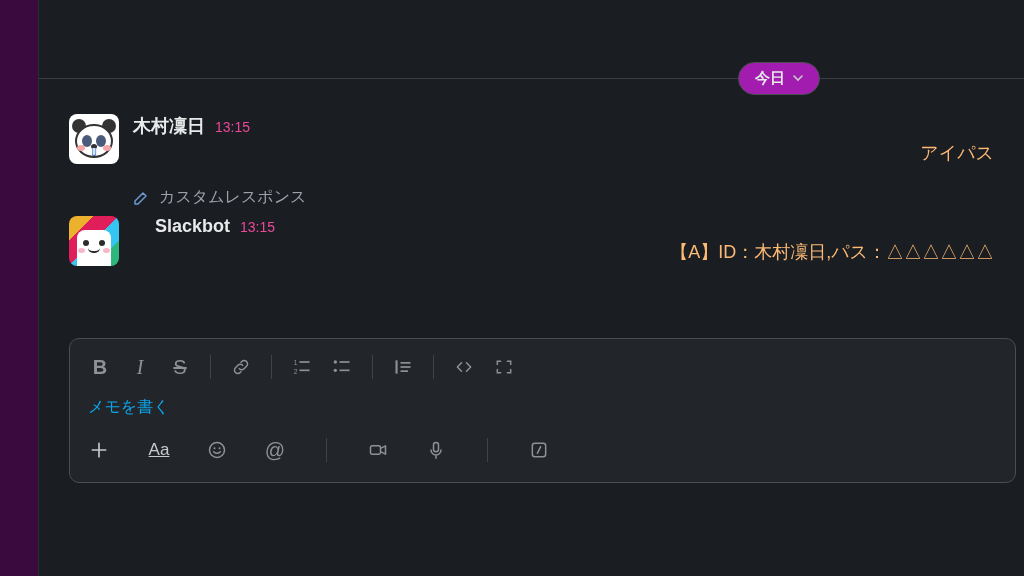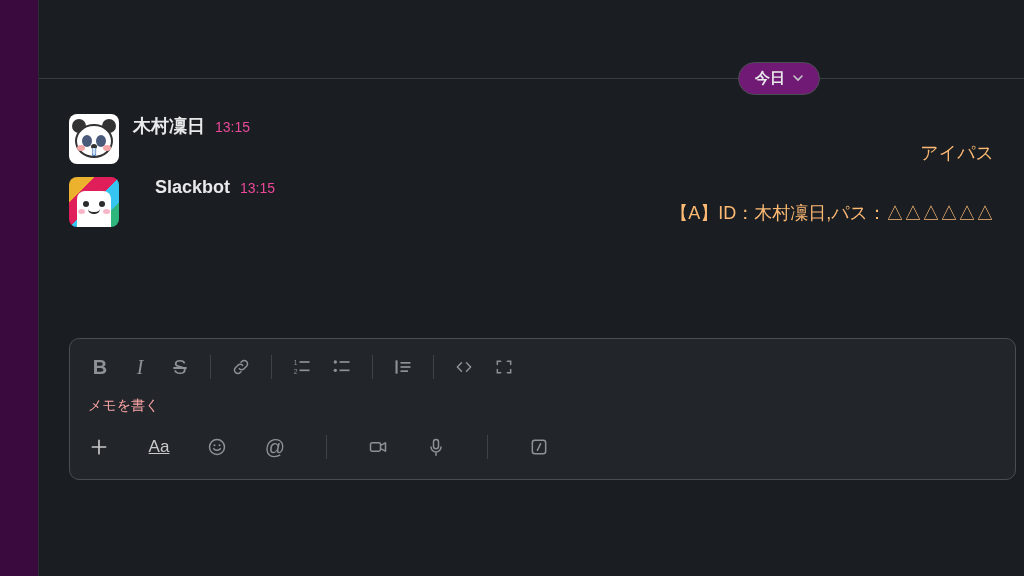--- a/index.html
+++ b/index.html
@@ -29,21 +29,21 @@
   }
   .date-divider-line {
     position: absolute;
     left: 0; right: 0;
     height: 1px;
     background: #3a3d41;
     top: 50%;
   }
   .date-pill {
     position: relative;
-    background: #701a75;
+    background: #a21caf;
     border: 1px solid #4a4d51;
     border-radius: 24px;
     padding: 6px 16px;
     display: flex;
     align-items: center;
     gap: 8px;
     margin-left: 495px;
     font-size: 15px;
     font-weight: 700;
     color: #e8e9ea;
@@ -114,21 +114,21 @@
   .tbtn.narrow{width:30px;}
   .tbtn.plus {
     width:34px; height:34px;
     border-radius:50%;
   }
   .sep {
     width:1px; height:24px; background:#3f4247; margin:0 8px;
   }
   .composer-input {
     padding: 2px 18px 10px;
-    color:#fca5a5; font-size:14px;
+    color:#0ea5e9; font-size:16px;
   }
   .glyph { font-size:20px; line-height:1; }
 
   
   .pface{position:relative;width:42px;height:42px;}
   .pface .head{position:absolute; inset:6px 2px 2px; background:#fff; border:2px solid #333; border-radius:50%;}
   .pface .ear{position:absolute;width:14px;height:14px;background:#333;border-radius:50%;}
   .pface .ear.l{left:-1px;top:1px;} .pface .ear.r{right:-1px;top:1px;}
   .pface .eye{position:absolute;width:10px;height:12px;background:#4a5a7a;border-radius:50%;}
   .pface .eye.l{left:9px;top:17px;} .pface .eye.r{right:9px;top:17px;}
@@ -170,20 +170,28 @@
     </div>
     <div class="msg-body">
       <div class="msg-head">
         <span class="msg-author">木村凜日</span>
         <span class="msg-time">13:15</span>
       </div>
       <div class="msg-text">アイパス</div>
     </div>
   </div>
 
+  <div class="custom-response" style="margin-top:6px;">
+    <span class="pencil">
+      <svg viewBox="0 0 16 16" width="16" height="16">
+          <path d="M2 11 L10 3 L13 6 L5 14 L2 14 Z" fill="none" stroke="#6b9bd1" stroke-width="1.5" stroke-linejoin="round"></path>
+        </svg>
+    </span>
+    <span>カスタムレスポンス</span>
+  </div>
 
   <div class="message" style="padding-top:2px;gap:36px;">
     <div class="avatar slackbot">
       <div class="slackbot-face">
         <div class="slackbot-cheek-l"></div>
           <div class="slackbot-cheek-r"></div>
           <div class="slackbot-mouth"></div>
       </div>
     </div>
     <div class="msg-body">

